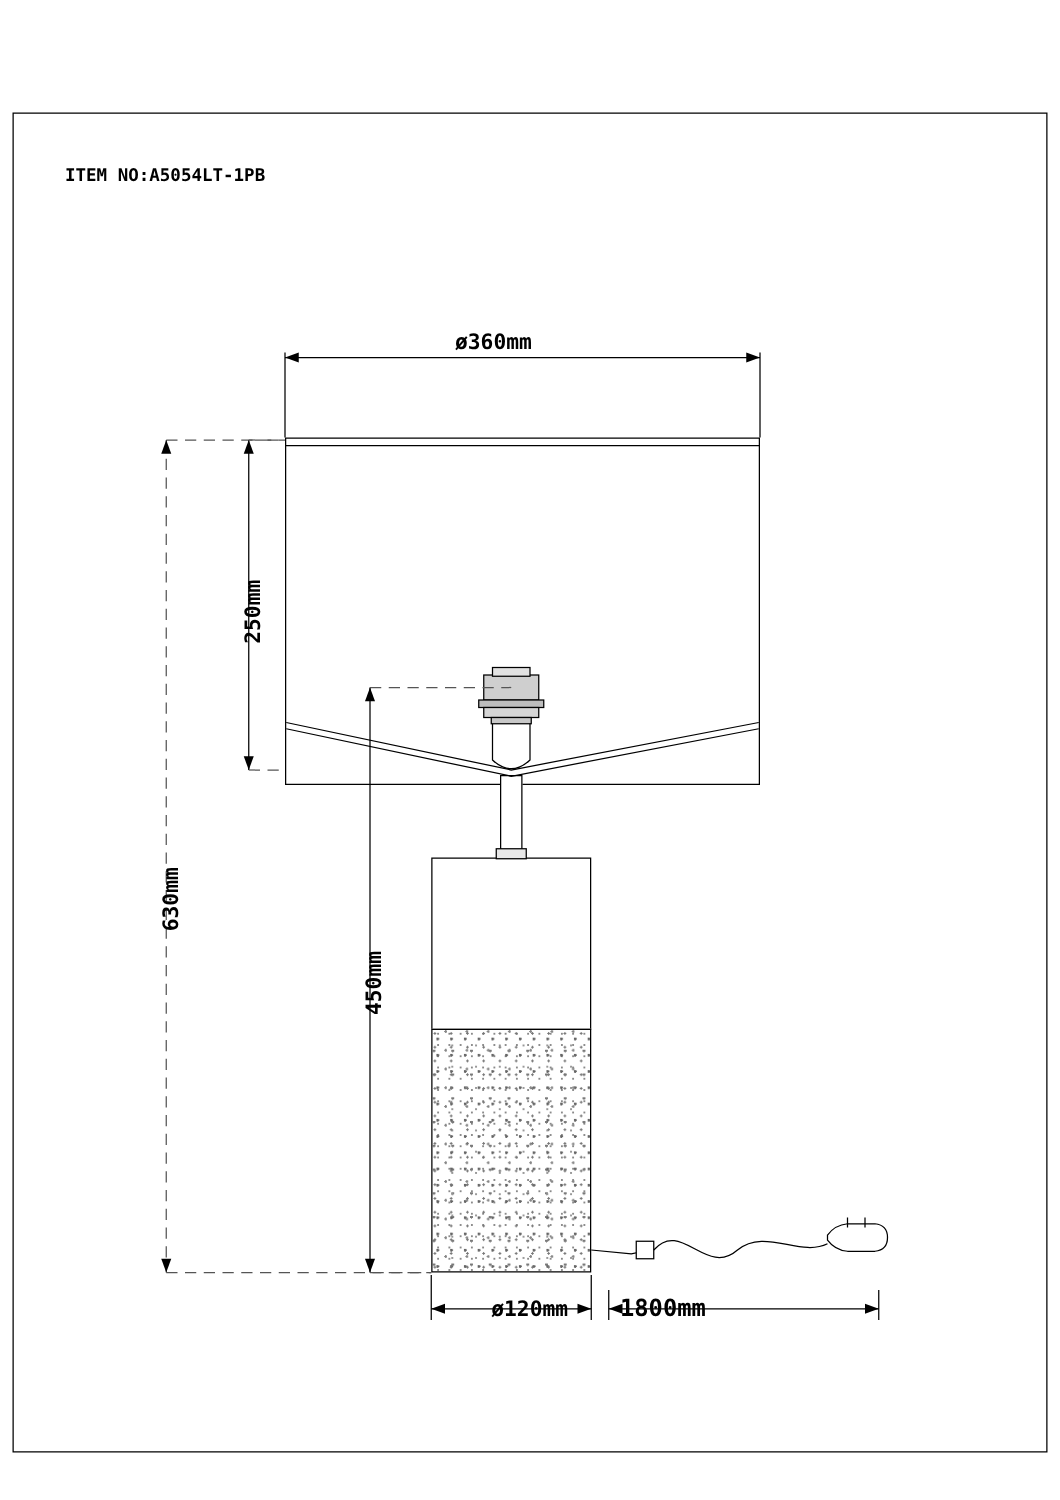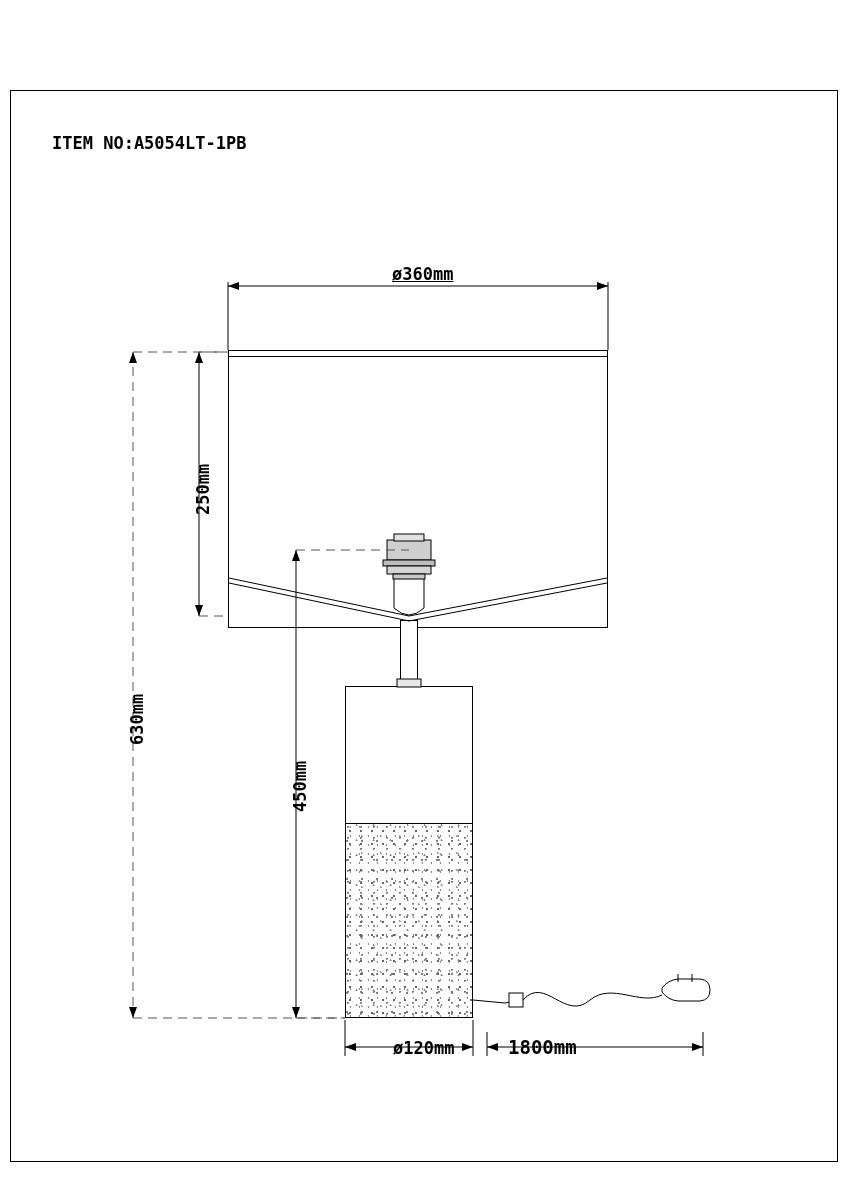--- a/index.html
+++ b/index.html
@@ -28,21 +28,21 @@
     width: 828px;
     height: 1072px;
     border: 1px solid #000;
     box-sizing: border-box;
   }
   .item-no {
     position: absolute;
     left: 52px;
     top: 133px;
     font-family: "DejaVu Sans Mono", monospace;
-    font-size: 17px;
+    font-size: 14px;
     font-weight: bold;
     letter-spacing: 0px;
     white-space: nowrap;
   }
   .dim-txt {
     position: absolute;
     font-family: "DejaVu Sans Mono", monospace;
     font-size: 17px;
     font-weight: bold;
     white-space: nowrap;
@@ -199,25 +199,25 @@
       <polygon points="296,1018 292,1007 300,1007"></polygon>
 
       <polygon points="345,1047 356,1043 356,1051"></polygon>
       <polygon points="473,1047 462,1043 462,1051"></polygon>
 
       <polygon points="487,1047 498,1043 498,1051"></polygon>
       <polygon points="703,1047 692,1043 692,1051"></polygon>
     </g>
   </svg>
 
-  <div class="dim-txt" style="left:392px; top:264px;text-decoration:underline;">ø360mm</div>
+  <div class="dim-txt" style="left:364px; top:264px;">ø360mm</div>
 
   <div class="dim-txt vert" style="left:193px; top:515px;">250mm</div>
 
   <div class="dim-txt vert" style="left:127px; top:745px;">630mm</div>
 
   <div class="dim-txt vert" style="left:290px; top:812px;">450mm</div>
 
   <div class="dim-txt" style="left:393px; top:1038px;">ø120mm</div>
 
-  <div class="dim-txt" style="left:508px; top:1036px; font-size:19px;">1800mm</div>
+  <div class="dim-txt" style="left:496px; top:1036px; font-size:19px;">1800mm</div>
 
 </div>
 
 </body></html>

